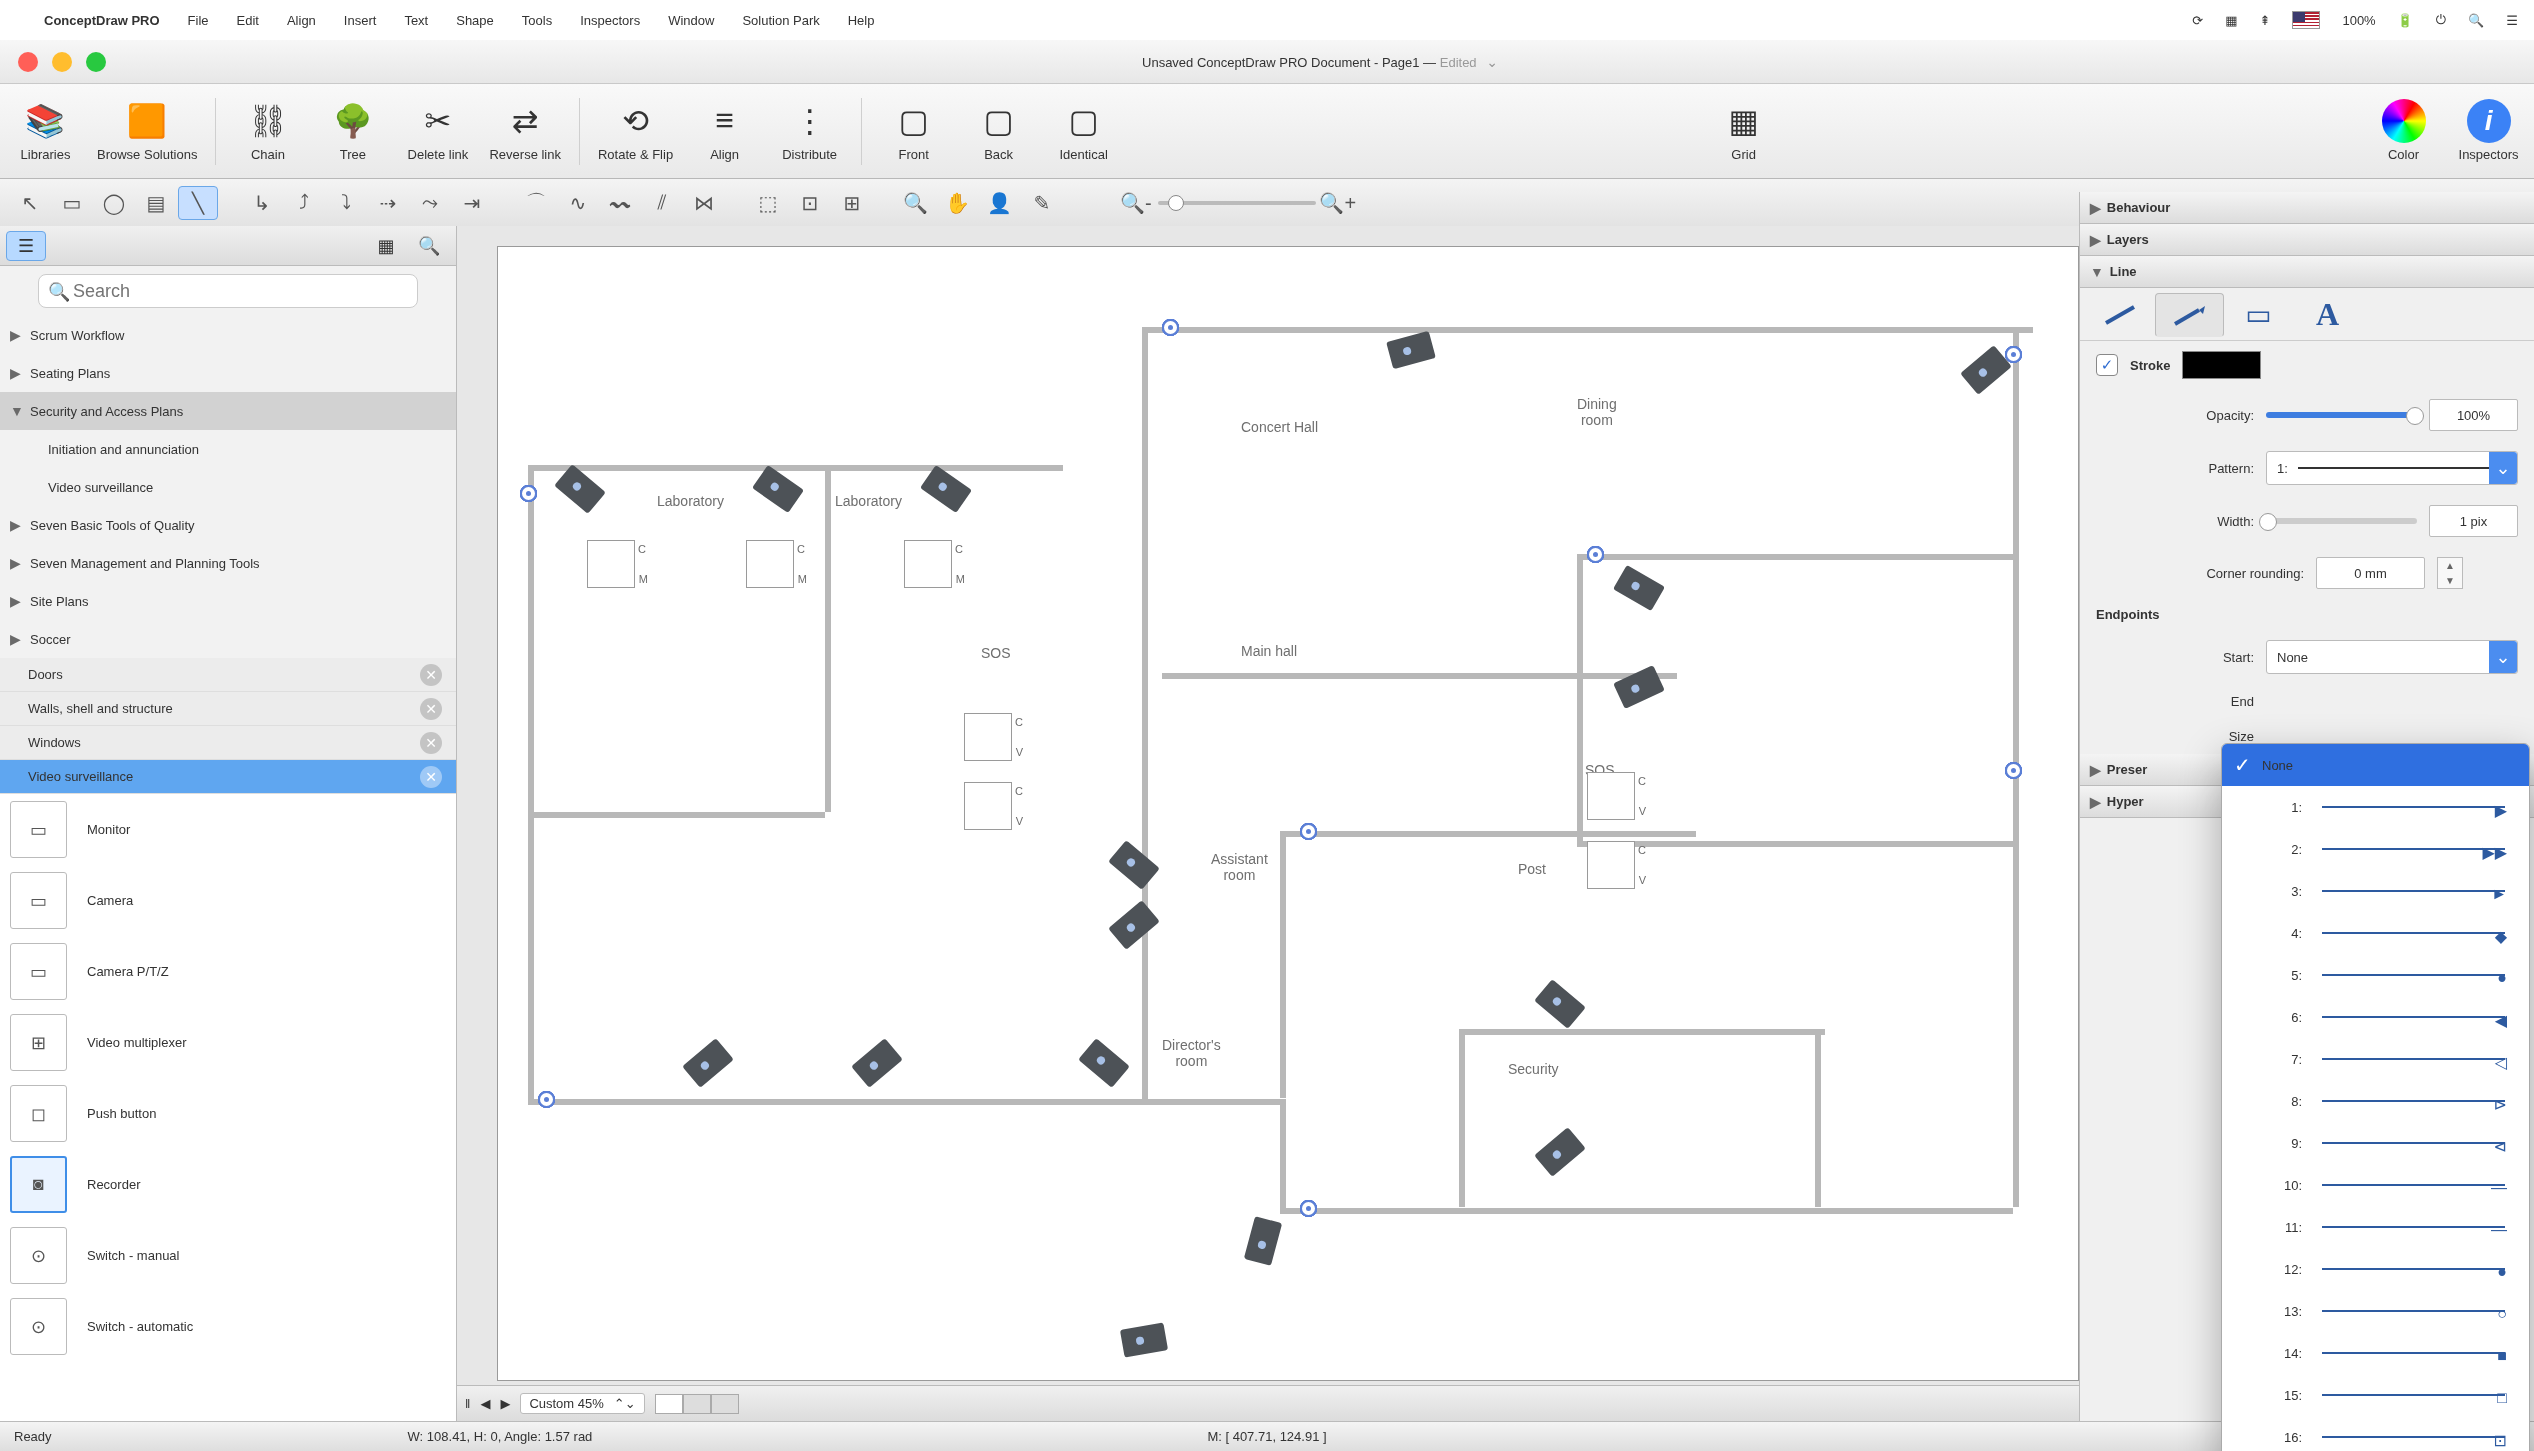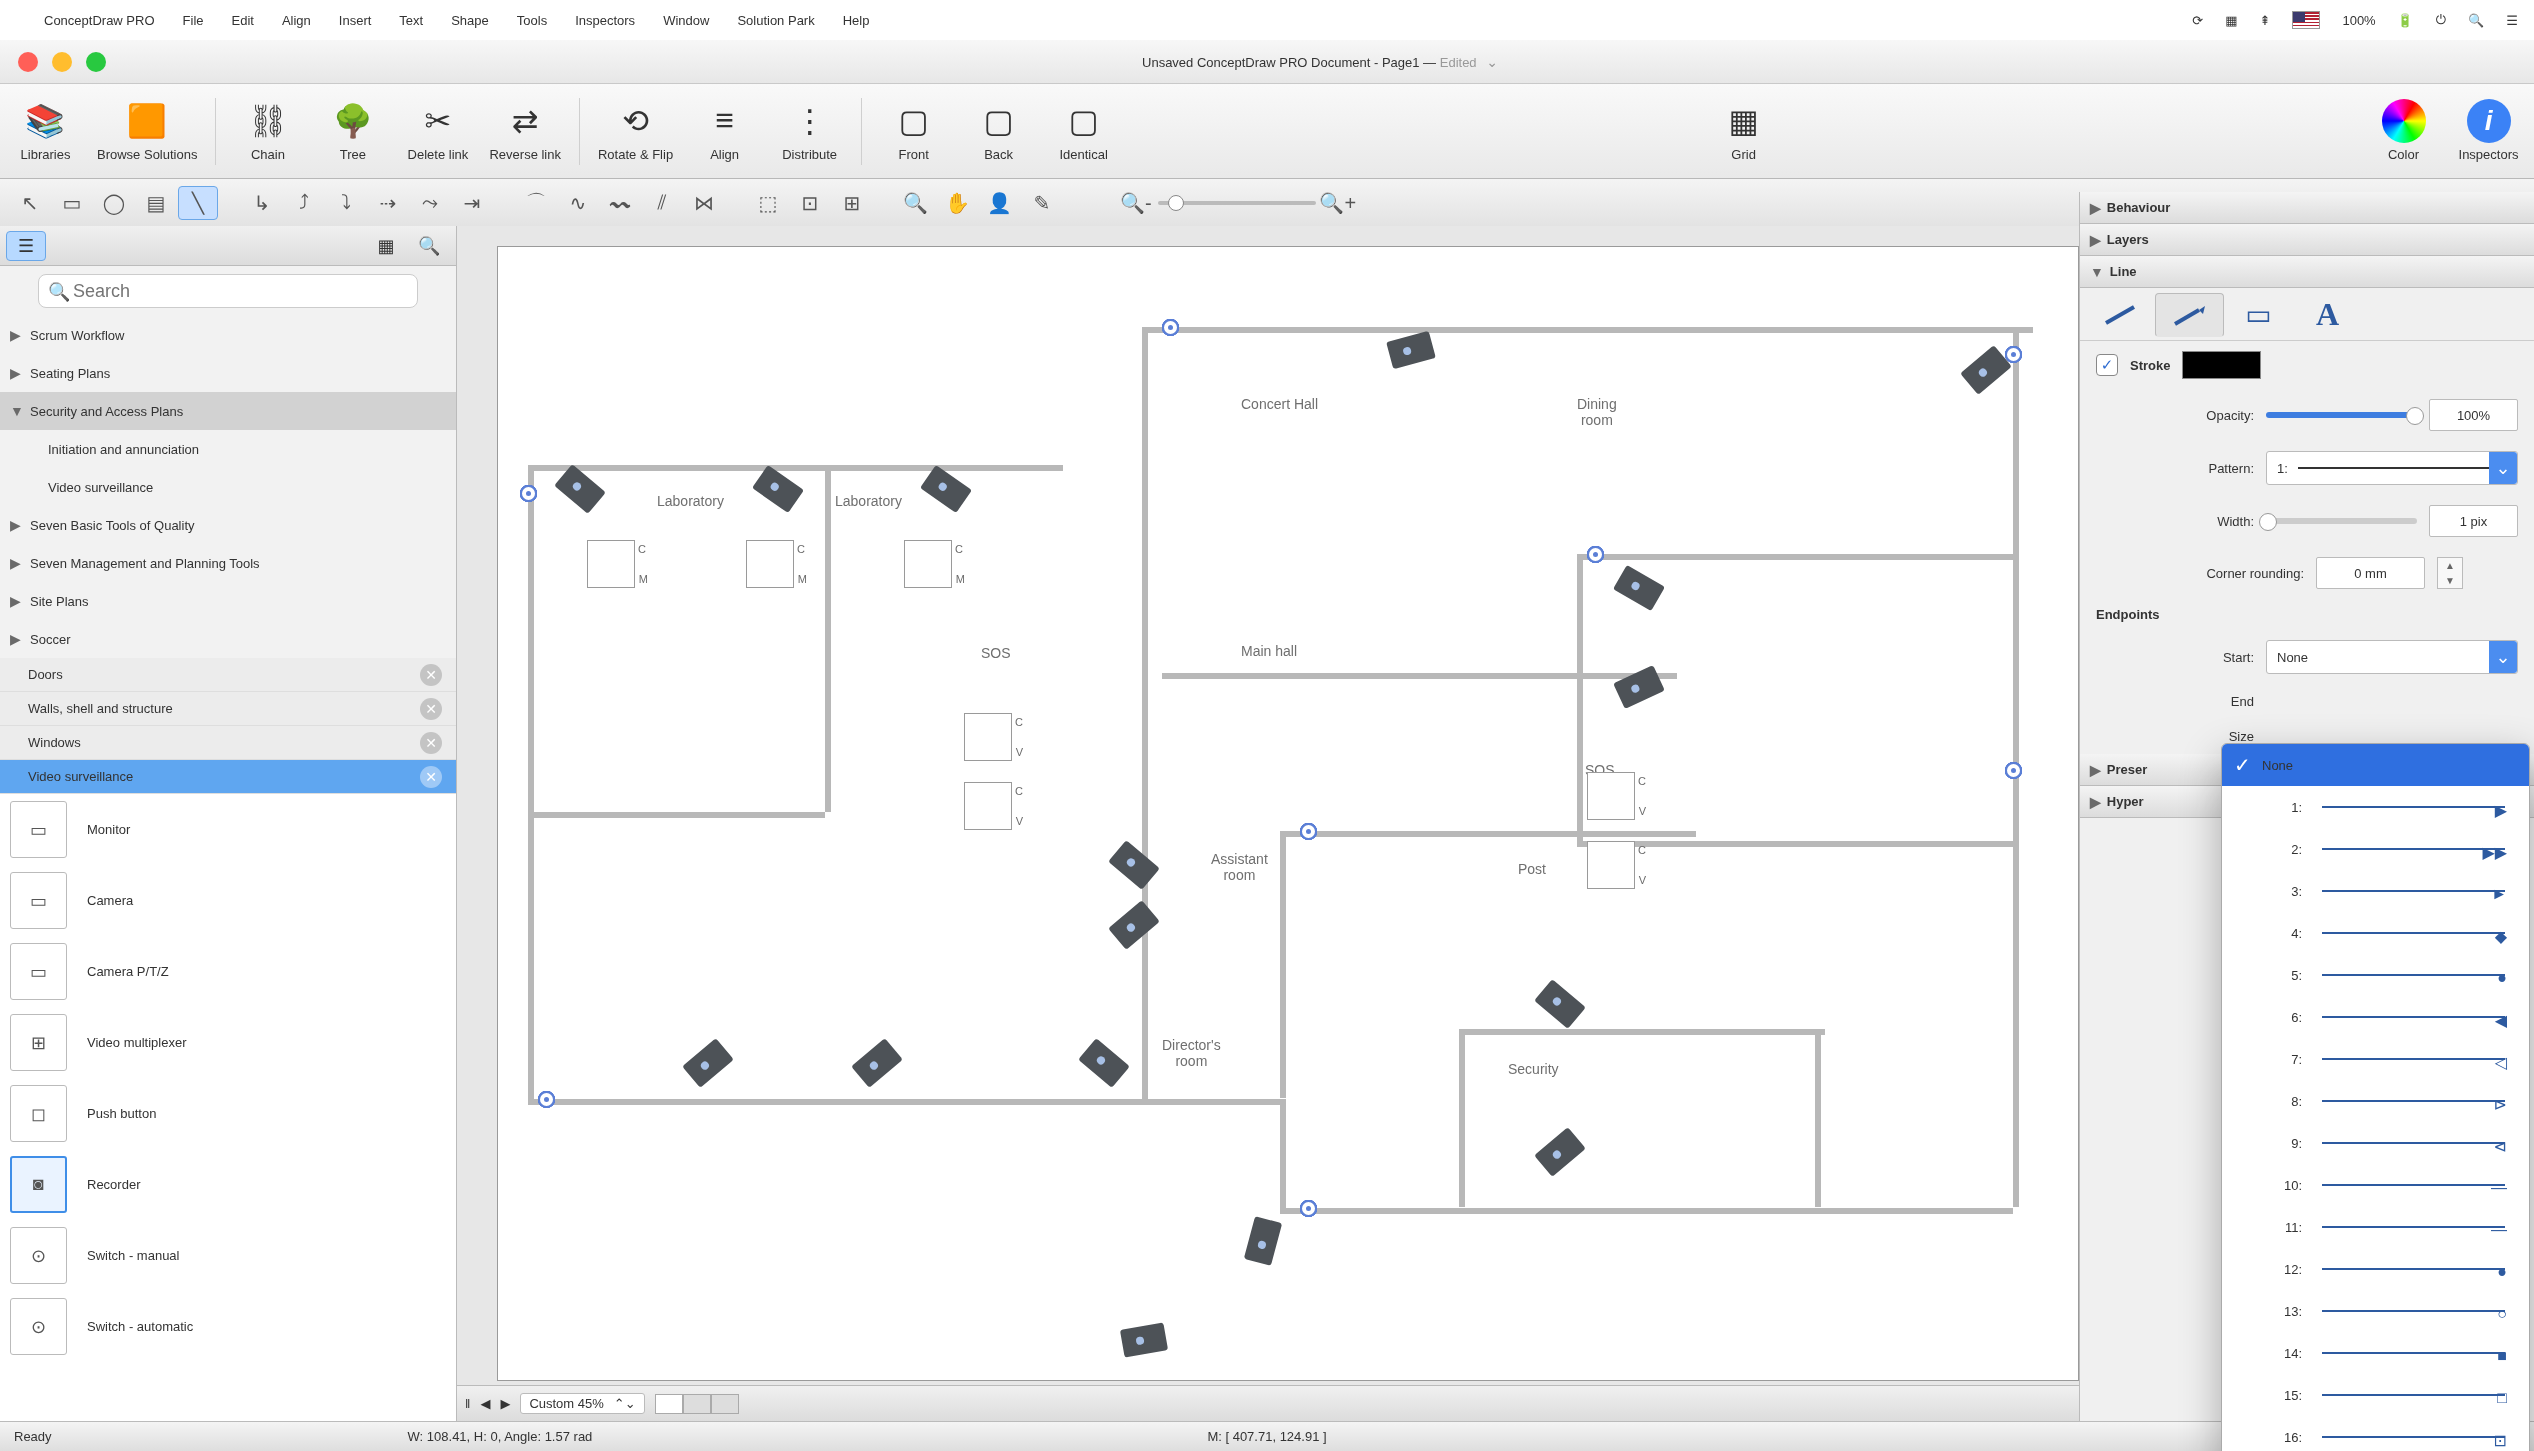--- a/index.html
+++ b/index.html
@@ -1,21 +1,21 @@
 <!DOCTYPE html>
 <html><head>
 <meta charset="utf-8">
 <style>
 * { margin:0; padding:0; box-sizing:border-box; font-family:-apple-system,"Helvetica Neue",Arial,sans-serif; font-size:13px; color:#333; }
 body { width:2534px; height:1451px; background:#ececec; overflow:hidden; user-select:none; }
 
 
 .mac-bar { height:40px; background:#fff; display:flex; align-items:center; padding:0 16px; gap:28px; font-size:22px; }
 .mac-bar .apple { font-size:26px; }
-.mac-bar .app { font-weight:400; }
+.mac-bar .app { font-weight:700; }
 .mac-bar .right { margin-left:auto; display:flex; gap:22px; align-items:center; font-size:20px; }
 .mac-bar .flag { display:inline-block; width:28px; height:18px; background:linear-gradient(#b22234 0 10%,#fff 10% 20%,#b22234 20% 30%,#fff 30% 40%,#b22234 40% 50%,#fff 50% 60%,#b22234 60% 70%,#fff 70% 80%,#b22234 80% 90%,#fff 90% 100%); position:relative; border:1px solid #999; }
 .mac-bar .flag::before { content:""; position:absolute; top:0; left:0; width:12px; height:10px; background:#3c3b6e; }
 
 
 .title-bar { height:44px; background:linear-gradient(#f7f7f7,#e7e7e7); display:flex; align-items:center; border-bottom:1px solid #c9c9c9; font-size:22px; color:#3b3b3b; }
 .title-bar .traffic { display:flex; gap:14px; padding-left:18px; }
 .title-bar .traffic span { width:20px; height:20px; border-radius:50%; display:inline-block; }
 .title-bar .t-close{background:#ff5f57;} .t-min{background:#ffbd2e;} .t-max{background:#28c940;}
 .title-bar .title { flex:1; text-align:center; color:#4b4b4b; }
@@ -522,21 +522,21 @@
       <div class="cam" style="left:584px; top:574px; transform:rotate(40deg);"></div>
       <div class="cam" style="left:584px; top:634px; transform:rotate(-40deg);"></div>
       <div class="cam" style="left:1089px; top:297px; transform:rotate(30deg);"></div>
       <div class="cam" style="left:1089px; top:396px; transform:rotate(-25deg);"></div>
       <div class="cam" style="left:1436px; top:79px; transform:rotate(-40deg);"></div>
       <div class="cam" style="left:1010px; top:713px; transform:rotate(40deg);"></div>
       <div class="cam" style="left:1010px; top:861px; transform:rotate(-40deg);"></div>
       <div class="cam" style="left:713px; top:950px; transform:rotate(-75deg);"></div>
       <div class="cam" style="left:594px; top:1049px; transform:rotate(-10deg);"></div>
 
-      <div class="lbl" style="left:713px; top:119px;">Concert Hall</div>
+      <div class="lbl" style="left:713px; top:142px;">Concert Hall</div>
       <div class="lbl" style="left:1049px; top:119px; white-space:pre;">Dining
 room</div>
       <div class="lbl" style="left:129px; top:216px;">Laboratory</div>
       <div class="lbl" style="left:307px; top:216px;">Laboratory</div>
       <div class="lbl" style="left:713px; top:366px;">Main hall</div>
       <div class="lbl" style="left:683px; top:574px; white-space:pre;">Assistant
 room</div>
       <div class="lbl" style="left:990px; top:584px;">Post</div>
       <div class="lbl" style="left:634px; top:760px; white-space:pre;">Director's
 room</div>

